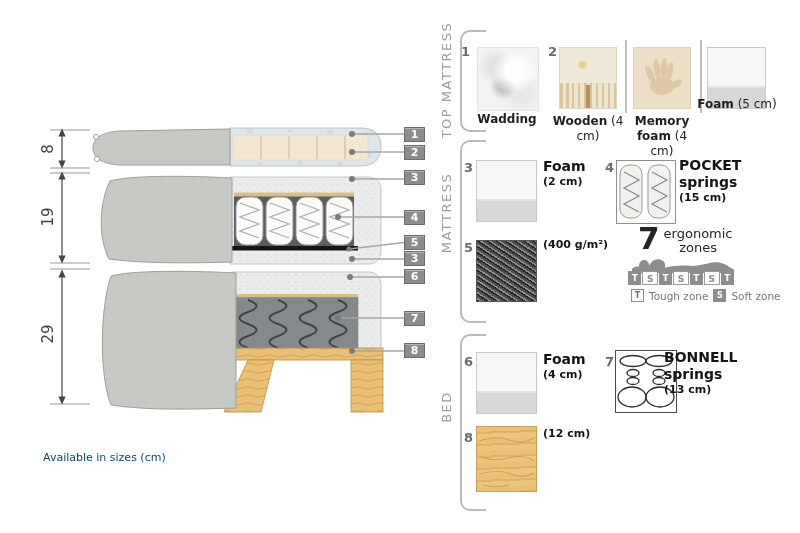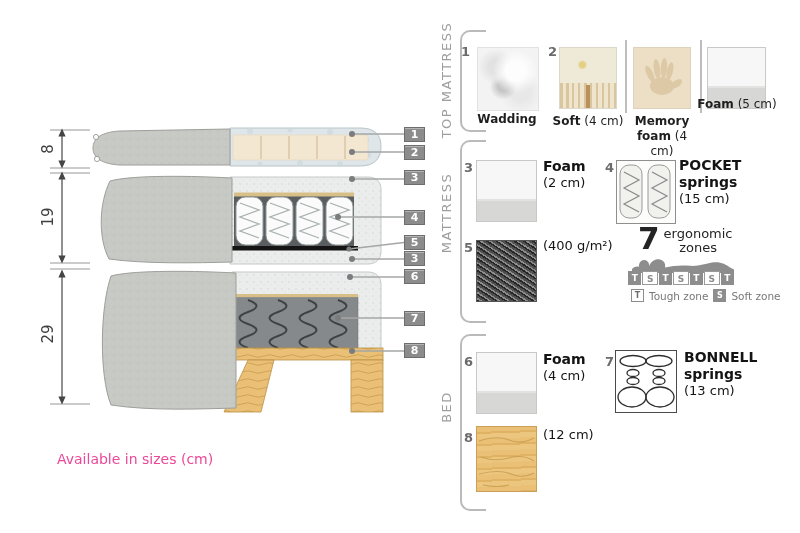--- a/index.html
+++ b/index.html
@@ -5,21 +5,21 @@
   html,body{margin:0;padding:0;background:#fff;}
   #page{position:relative;width:800px;height:533px;background:#ffffff;overflow:hidden;
         font-family:"DejaVu Sans", sans-serif;color:#222;}
   
   #diagram-svg{position:absolute;left:0;top:0;}
   .dim{position:absolute;transform:rotate(-90deg);transform-origin:center;
        font-size:15px;color:#3f3f3f;width:26px;text-align:center;}
   .badge{position:absolute;width:21px;height:15px;background:#8c8c8c;border:1px solid #6d6d6d;
          color:#fff;font-size:11px;font-weight:bold;text-align:center;line-height:14px;
          box-shadow:inset 0 1px 0 rgba(255,255,255,.35);box-sizing:border-box;}
-  .sizes-title{position:absolute;left:57px;top:451px;font-size:14px;color:#ec4899;}
+  .sizes-title{position:absolute;left:43px;top:451px;font-size:11px;color:#0c4a6e;}
   .sizes-values{position:absolute;left:27px;top:471px;font-size:12.5px;font-weight:700;color:#3a3a3a;}
   
   .section-label{position:absolute;width:120px;height:16px;transform:rotate(-90deg);
        transform-origin:center;font-size:13px;color:#9e9e9e;letter-spacing:1.5px;
        text-align:center;white-space:nowrap;}
   .bracket{position:absolute;width:26px;border:2px solid #bababa;border-right:none;
        border-radius:10px 0 0 10px;box-sizing:border-box;}
   .inum{position:absolute;font-size:13px;font-weight:bold;color:#6b6b6b;}
   .thumb{position:absolute;box-sizing:border-box;}
   .foam-thumb{background:linear-gradient(180deg,#f6f7f6 0 63%,#e3e4e2 63% 66%,#d7d8d5 66% 100%);
@@ -45,21 +45,21 @@
        #6a6a6a;border:1px solid #555;}
   .pocket-thumb{background:#fdfdfc;border:1.5px solid #8f8f8f;}
   .bonnell-thumb{background:#ffffff;border:1px solid #4a4a4a;}
   .wood-thumb{background:repeating-linear-gradient(178deg,#e9c076 0 5px,#e0b264 5px 7px,#ecc67e 7px 12px);
        border:1px solid #c9a055;}
   .cap{position:absolute;font-size:12px;color:#1f1f1f;text-align:center;line-height:1.25;}
   .cap .nm{font-weight:bold;}
   .cap .big{font-size:12px;}
   .ilabel{position:absolute;font-size:14px;color:#141414;line-height:1.22;}
   .ilabel .nm{font-weight:bold;}
-  .ilabel .sz{font-weight:normal;font-size:13px;}
+  .ilabel .sz{font-weight:bold;font-size:11px;}
   .vdiv{position:absolute;width:2px;background:#bdbdbd;}
   
   .zone-head{position:absolute;left:638px;top:224px;width:110px;display:flex;align-items:flex-start;}
   .zone-count{font-size:31px;font-weight:bold;color:#242424;line-height:.95;}
   .zone-words{font-size:13px;color:#242424;margin-left:4px;text-align:center;line-height:1.05;padding-top:3px;}
   .zone-strip{position:absolute;left:628px;top:271px;width:106px;height:14px;display:flex;gap:1px;}
   .zone-strip span{flex:1;font-size:9px;font-weight:bold;text-align:center;line-height:14px;box-sizing:border-box;}
   .zt{background:#8d8d8d;color:#fff;}
   .zs{background:#fff;color:#8d8d8d;border:1px solid #9a9a9a;}
   .zone-key{position:absolute;left:631px;top:289px;display:flex;align-items:center;gap:5px;
@@ -225,21 +225,21 @@
   <div class="thumb wadding-thumb" style="left:477px;top:47px;width:62px;height:64px;"></div>
   <div class="cap" style="left:463px;top:112px;width:88px;">
     <span class="nm big">Wadding</span>
   </div>
 
   <div class="inum" style="left:548px;top:44px;">2</div>
   <div class="thumb latex-thumb" style="left:559px;top:47px;width:58px;height:62px;">
       <i></i>
     </div>
   <div class="cap" style="left:545px;top:114px;width:86px;">
-    <span class="nm">Soft</span>
+    <span class="nm">Wooden</span>
     <span>(4 cm)</span>
   </div>
 
   <div class="vdiv" style="left:625px;top:40px;height:73px;"></div>
 
   <div class="thumb memory-thumb" style="left:633px;top:47px;width:58px;height:62px;">
     <svg width="56" height="60" viewBox="0 0 56 60">
       <g fill="#ddc9a6">
         <ellipse cx="28" cy="38" rx="12" ry="9"></ellipse>
         <ellipse cx="16" cy="26" rx="3.2" ry="9" transform="rotate(-25 16 26)"></ellipse>
@@ -343,21 +343,21 @@
         <ellipse cx="17" cy="22" rx="6" ry="3.5"></ellipse>
         <ellipse cx="17" cy="30" rx="6" ry="3.5"></ellipse>
         <ellipse cx="16" cy="46" rx="14" ry="10"></ellipse>
         <ellipse cx="43" cy="10" rx="13" ry="5.5"></ellipse>
         <ellipse cx="43" cy="22" rx="6" ry="3.5"></ellipse>
         <ellipse cx="43" cy="30" rx="6" ry="3.5"></ellipse>
         <ellipse cx="44" cy="46" rx="14" ry="10"></ellipse>
       </g>
     </svg>
   </div>
-  <div class="ilabel" style="left:684px;top:349px;width:90px;">
+  <div class="ilabel" style="left:664px;top:349px;width:90px;">
     <div class="nm">BONNELL springs</div>
     <div class="sz">(13 cm)</div>
   </div>
 
   <div class="inum" style="left:464px;top:430px;">8</div>
   <div class="thumb wood-thumb" style="left:476px;top:426px;width:61px;height:66px;">
     <svg width="59" height="64" viewBox="0 0 59 64">
       <g stroke="#c89a4d" stroke-width="1.1" fill="none" opacity="0.8">
         <path d="M2,14 q18,-6 30,-1 t25,-2"></path>
         <path d="M4,30 q14,5 28,1 t25,3"></path>

